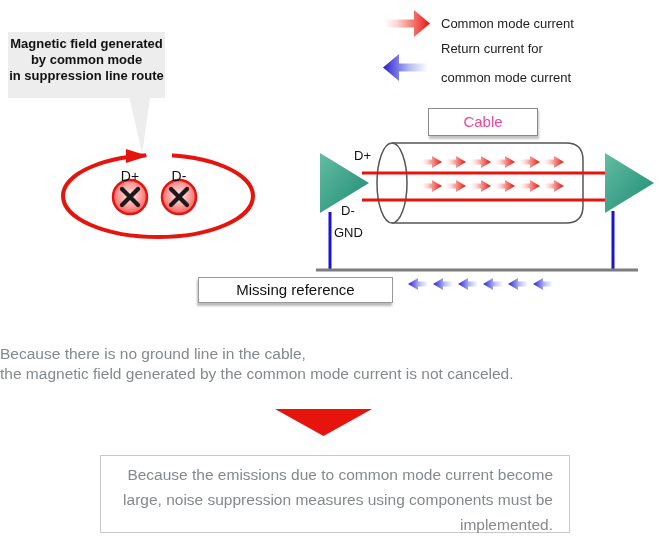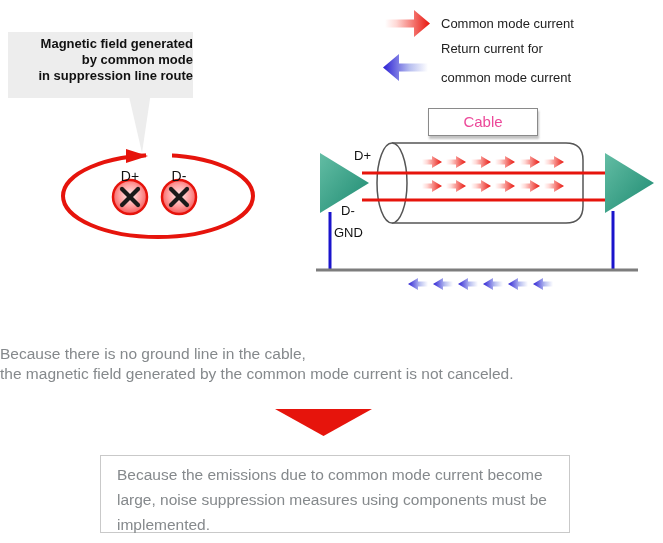--- a/index.html
+++ b/index.html
@@ -3,40 +3,40 @@
 <meta charset="utf-8">
 <style>
   html,body{margin:0;padding:0;background:#fff;}
   .stage{
     position:relative;width:663px;height:543px;background:#ffffff;overflow:hidden;
     font-family:"Liberation Sans", sans-serif;
   }
   .abs{position:absolute;}
   svg.layer{position:absolute;left:0;top:0;width:663px;height:543px;}
   .callout{
-    left:8px;top:32px;width:185px;height:62px;background:#ededed;color:#111;
-    font-size:13px;font-weight:bold;line-height:16px;text-align:right;padding-top:4px;
+    left:8px;top:32px;width:157px;height:62px;background:#ededed;color:#111;
+    font-size:13px;font-weight:bold;line-height:16px;text-align:center;padding-top:4px;
   }
   .legend-label{color:#222;font-size:13px;line-height:15px;white-space:nowrap;}
   .lbl{color:#111;font-size:13px;white-space:nowrap;}
   .loop-lbl{color:#111;font-size:14px;width:28px;text-align:center;}
   .cable-box{
     left:428px;top:108px;width:108px;height:26px;background:#fff;border:1px solid #8a8a8a;
     color:#ec4899;font-size:15px;line-height:26px;text-align:center;
     box-shadow:1px 3px 2px rgba(120,120,120,.45);
   }
   .missing-box{
     left:198px;top:277px;width:193px;height:24px;background:#fff;border:1.5px solid #999;
     color:#111;font-size:15px;line-height:24px;text-align:center;
     box-shadow:-1px 3px 2px rgba(120,120,120,.5);
   }
   .conclusion{left:0;width:636px;text-align:left;color:#85898c;font-size:15.5px;white-space:nowrap;}
   .action-box{
     left:100px;top:455px;width:470px;height:78px;border:1px solid #c9c9c9;background:#fff;
-    color:#85898c;font-size:15.5px;line-height:25px;text-align:left;
+    color:#85898c;font-size:15.5px;line-height:25px;text-align:right;
     padding:6px 16px;box-sizing:border-box;
   }
 </style>
 </head>
 <body>
 
 <div class="stage">
 
   <svg class="layer" viewBox="0 0 663 543" xmlns="http://www.w3.org/2000/svg">
     <defs>
@@ -136,19 +136,20 @@
 
   <div class="abs legend-label" style="left:441px;top:16px;">Common mode current</div>
   <div class="abs legend-label" style="left:441px;top:41px;">Return current for</div>
   <div class="abs legend-label" style="left:441px;top:70px;">common mode current</div>
 
   <div class="abs cable-box">Cable</div>
   <div class="abs lbl" style="left:354px;top:148px;">D+</div>
   <div class="abs lbl" style="left:341px;top:203px;">D-</div>
   <div class="abs lbl" style="left:334px;top:225px;">GND</div>
 
+  <div class="abs missing-box">Missing reference</div>
 
   <div class="abs conclusion" style="top:345px;">Because there is no ground line in the cable,</div>
   <div class="abs conclusion" style="top:365px;">the magnetic field generated by the common mode current is not canceled.</div>
 
   <div class="abs action-box">Because the emissions due to common mode current become large, noise suppression measures using components must be implemented.</div>
 
 </div>
 
 </body></html>

